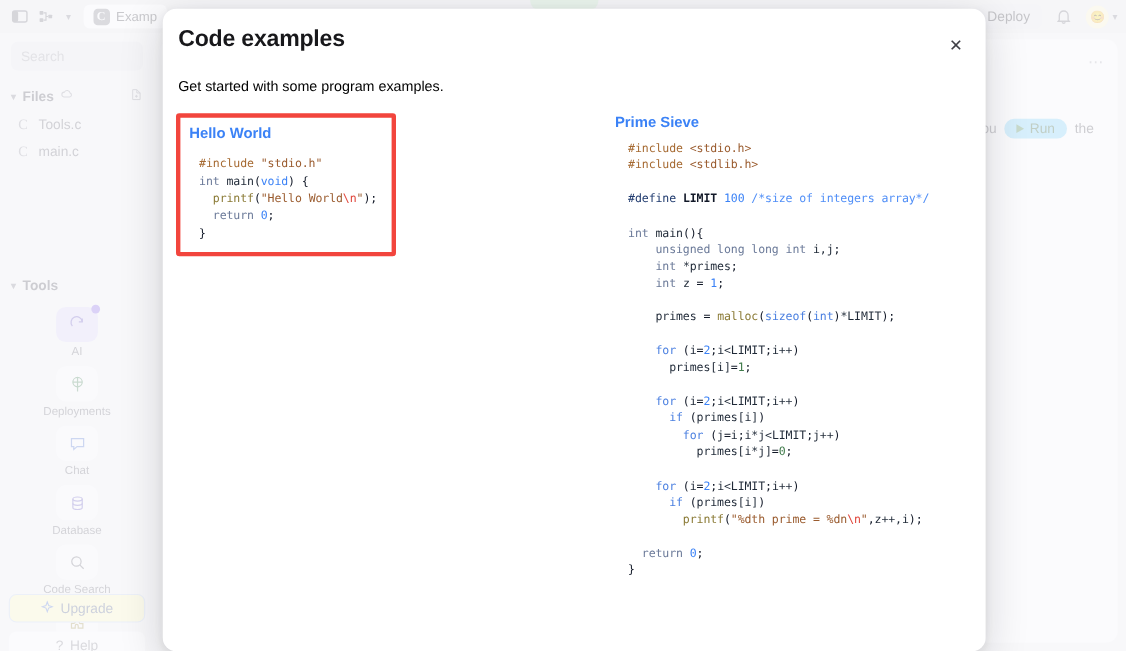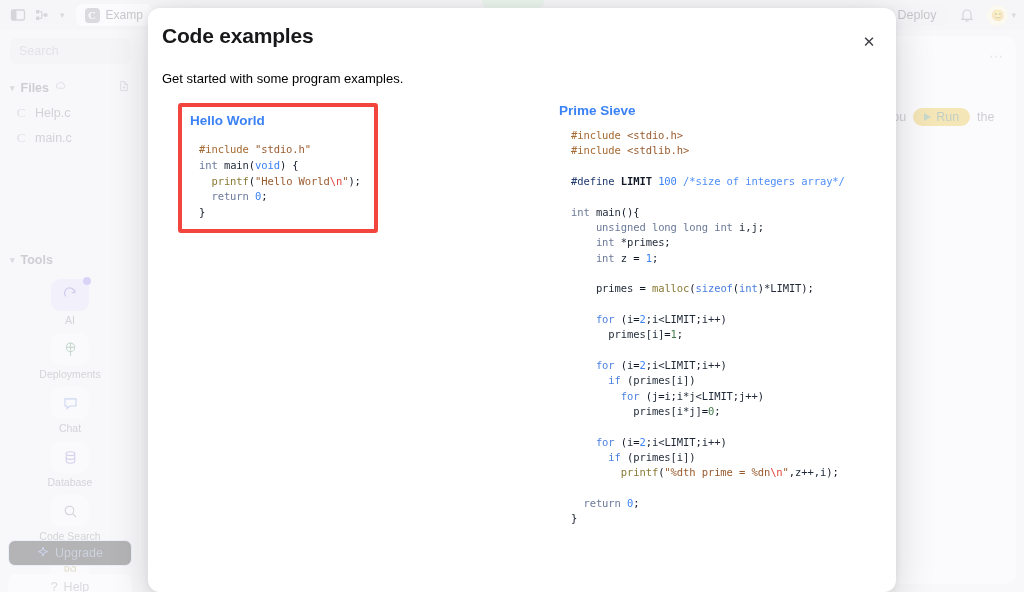--- a/index.html
+++ b/index.html
@@ -98,21 +98,21 @@
   .tool-ic.active { background: #ddd7f7; }
   .tool-ic svg { width: 17px; height: 17px; }
   .dot-badge {
     position: absolute; right: -2px; top: -2px; width: 8px; height: 8px;
     border-radius: 50%; background: #8b6ee8;
   }
   .tool-lbl { font-size: 10.5px; color: #72727a; text-align: center; }
   .upgrade-btn {
     position: absolute; left: 8px; right: 8px; bottom: 26px;
     height: 26px; border: 1px solid #c8d8f0; border-radius: 7px;
-    background: #000000; display: flex; align-items: center; justify-content: center;
+    background: #fef9c3; display: flex; align-items: center; justify-content: center;
     gap: 6px; font-size: 12.5px; color: #5b6b8c;
   }
   .help-btn {
     position: absolute; left: 8px; right: 8px; bottom: -8px;
     height: 26px; display: flex; align-items: center; justify-content: center;
     gap: 6px; font-size: 12.5px; color: #8a8a92;
     background: #fdfdfd; border-radius: 7px;
   }
 
   
@@ -122,21 +122,21 @@
   }
   .rp-dots { position: absolute; right: 12px; top: 12px; font-size: 14px; color: #b4b4bb; letter-spacing: 1px;}
   .chat-line {
     position: absolute; left: 0; right: 0; top: 72px;
     display: flex; align-items: center; gap: 7px;
     font-size: 12.5px; color: #5e5e66;
     padding-left: 740px;
   }
   .run-pill {
     display: inline-flex; align-items: center; gap: 5px;
-    background: #eab308; border-radius: 13px; padding: 2px 11px;
+    background: #7dd3fc; border-radius: 13px; padding: 2px 11px;
     font-size: 12.5px; color: #2f5e34;
   }
   .tri { width: 0; height: 0; border-left: 7px solid #4a8a50;
          border-top: 4.5px solid transparent; border-bottom: 4.5px solid transparent; }
 
   
   .dim {
     position: absolute; inset: 0;
     background: rgba(250,250,252,0.72);
   }
@@ -172,21 +172,21 @@
   }
   .col { width: 50%; position: relative; }
   .col-left { padding-left: 12px; padding-right: 12px; }
   .col-right { padding-left: 25px; padding-right: 12px; }
 
   .ex-card { position: relative; margin-left: 12px; }
   .ex-card.highlight {
     border: 4px solid #f2453d;
     border-radius: 3px;
     padding: 6px 24px 8px 8px;
-    margin-left: 18px;
+    margin-left: 0px;
     width: 200px;
   }
   .ex-title {
     font-size: 13.5px; font-weight: 700; color: #3b82f6;
     margin-bottom: 4px;
   }
   pre.code {
     font-family: "DejaVu Sans Mono", monospace;
     font-size: 10.5px; line-height: 1.50;
     color: #111827; white-space: pre;
@@ -273,21 +273,21 @@
           <svg class="mini-ic" viewBox="0 0 16 16" fill="none" stroke="#9a9aa2" stroke-width="1.2">
             <path d="M3.5 2h5l4 4v8h-9z"></path>
               <path d="M8.5 2v4h4"></path>
               <path d="M6.3 10h3.4M8 8.3v3.4"></path>
           </svg>
         </span>
       </div>
 
       <div class="file-row">
         <span class="cico">C</span>
-        <span>Help.c</span>
+        <span>Tools.c</span>
       </div>
       <div class="file-row">
         <span class="cico">C</span>
         <span>main.c</span>
       </div>
 
       <div class="sec-head" style="margin-top:108px;">
         <span class="chev">▾</span>
         <span>Tools</span>
       </div>

